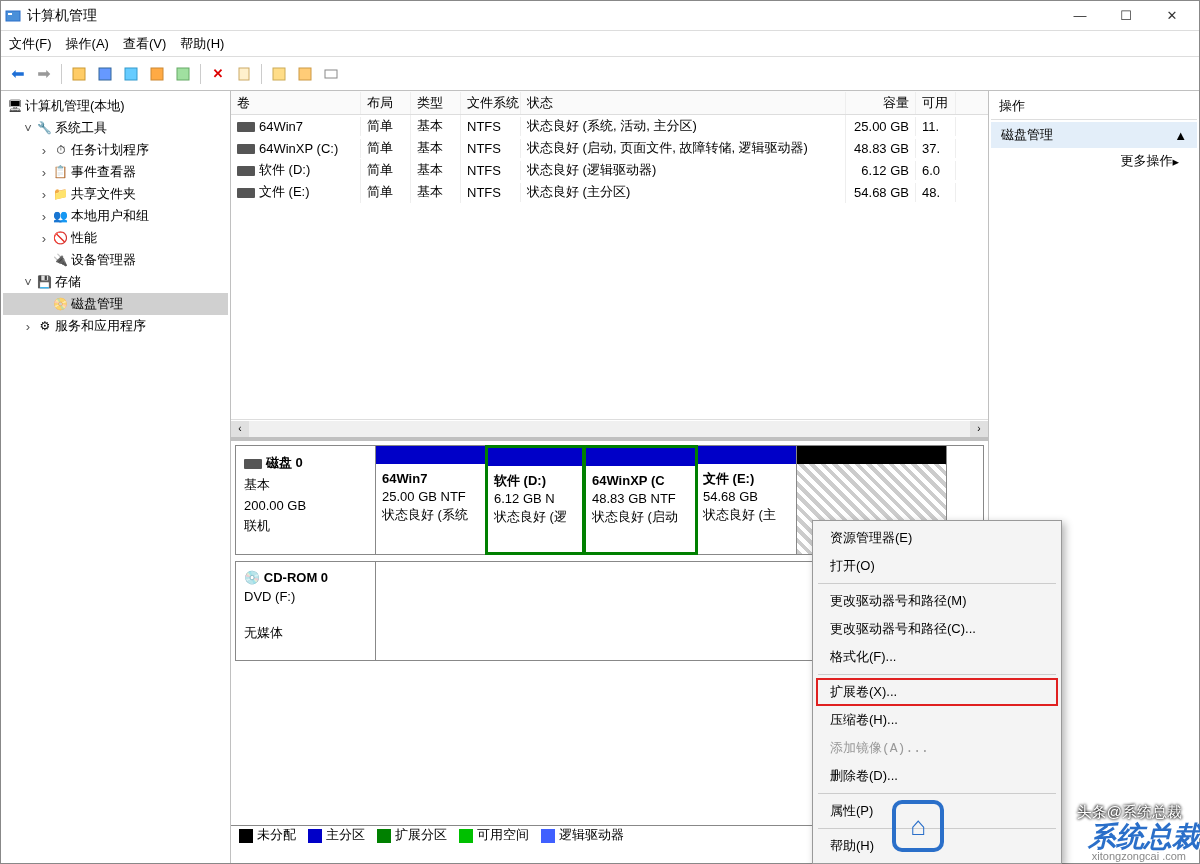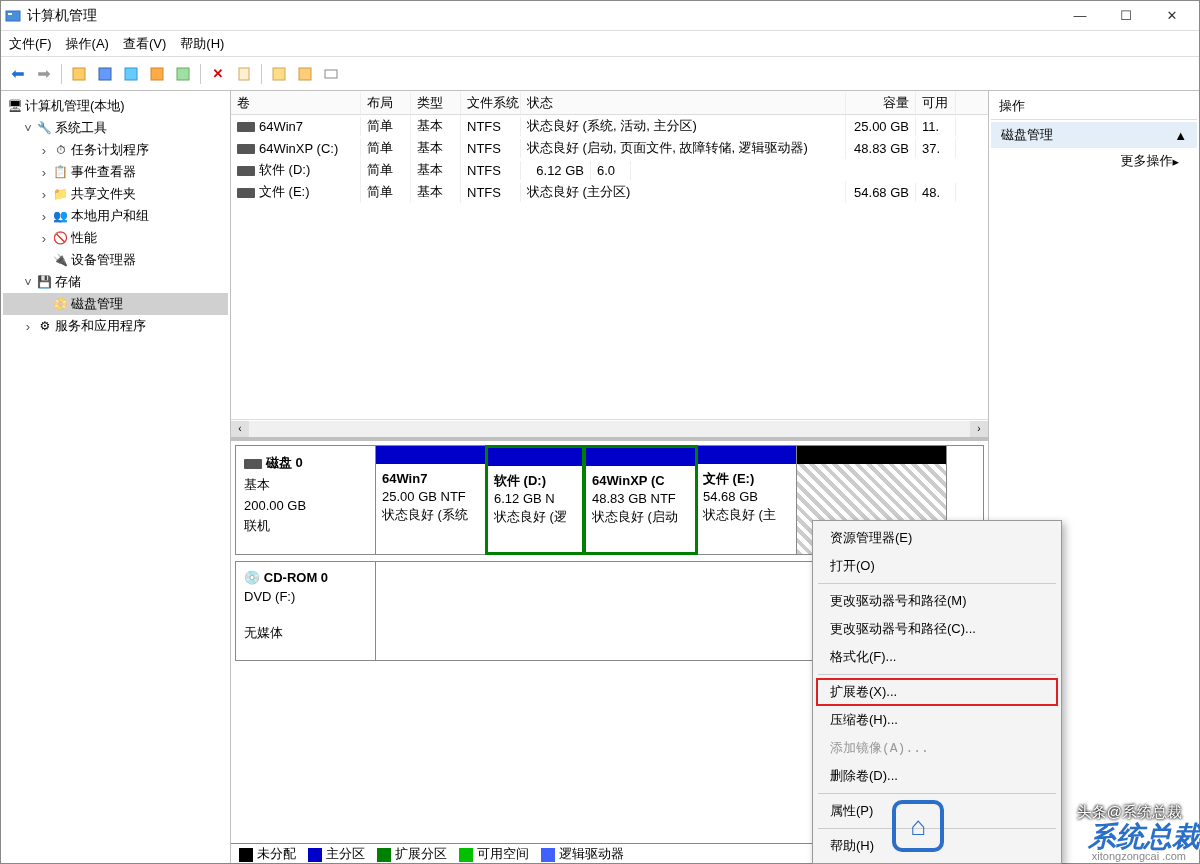--- a/index.html
+++ b/index.html
@@ -46,21 +46,21 @@
 .disk-label { width: 140px; border-right: 1px solid #888; padding: 8px; display: flex; flex-direction: column; gap: 4px; }
 .disk-parts { flex: 1; display: flex; }
 .part { border-right: 1px solid #888; display: flex; flex-direction: column; position: relative; }
 .part-header { height: 18px; }
 .part-body { flex: 1; padding: 6px; font-size: 13px; line-height: 1.4; overflow: hidden; }
 .blue { background: #0000c8; }
 .black { background: #000; }
 .hatched { background: repeating-linear-gradient(45deg, #ccc, #ccc 4px, #fff 4px, #fff 8px); }
 .green-border { border: 3px solid #008000 !important; margin: -1px; z-index: 2; }
 
-.legend { height: 20px; border-top: 1px solid #888; display: flex; align-items: flex-end; gap: 12px; padding: 0 8px; }
+.legend { height: 38px; border-top: 1px solid #888; display: flex; align-items: flex-start; gap: 12px; padding: 0 8px; }
 .legend .sw { width: 14px; height: 14px; display: inline-block; vertical-align: middle; margin-right: 4px; }
 
 .actions { width: 210px; padding: 2px; }
 .actions-header { padding: 4px 8px; font-weight: normal; border-bottom: 1px solid #ddd; }
 .actions-sec { background: #e3eef9; padding: 4px 10px; display: flex; justify-content: space-between; align-items: center; margin-top: 2px; }
 .actions-item { padding: 4px 18px; display: flex; justify-content: flex-end; align-items: center; }
 
 .context-menu { position: absolute; right: 138px; top: 520px; width: 250px; background: #f4f4f4; border: 1px solid #999; box-shadow: 3px 3px 8px rgba(0,0,0,0.3); padding: 3px; z-index: 100; }
 .context-menu .cm-item { padding: 5px 14px; cursor: default; }
 .context-menu .cm-item.disabled { color: #999; font-family: Liberation Mono, monospace; }
@@ -236,20 +236,21 @@
               <div class="c-fs">NTFS</div>
               <div class="c-status">状态良好 (启动, 页面文件, 故障转储, 逻辑驱动器)</div>
               <div class="c-cap">48.83 GB</div>
               <div class="c-free">37.</div>
             </div>
             <div class="vl-row">
               <div class="c-vol"><span class="disk-icon"></span>软件 (D:)</div>
               <div class="c-layout">简单</div>
               <div class="c-type">基本</div>
               <div class="c-fs">NTFS</div>
+              <div class="c-status">状态良好 (逻辑驱动器)</div>
               <div class="c-cap">6.12 GB</div>
               <div class="c-free">6.0</div>
             </div>
             <div class="vl-row">
               <div class="c-vol"><span class="disk-icon"></span>文件 (E:)</div>
               <div class="c-layout">简单</div>
               <div class="c-type">基本</div>
               <div class="c-fs">NTFS</div>
               <div class="c-status">状态良好 (主分区)</div>
               <div class="c-cap">54.68 GB</div>

